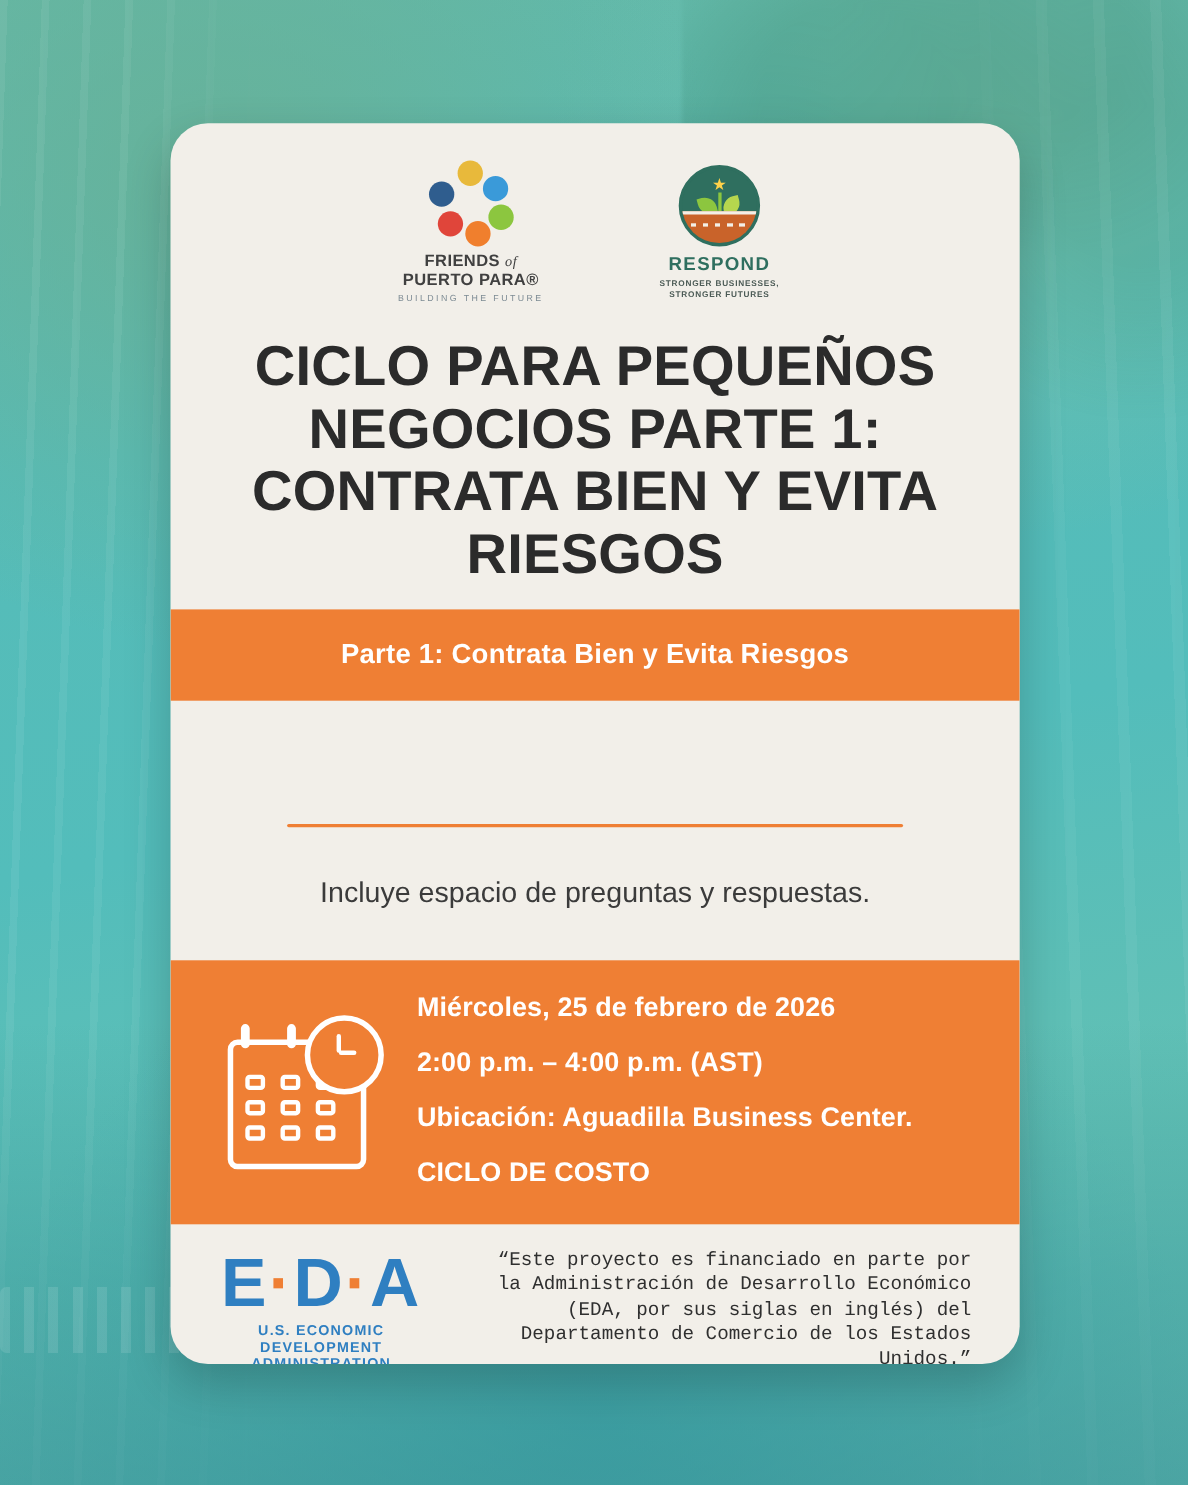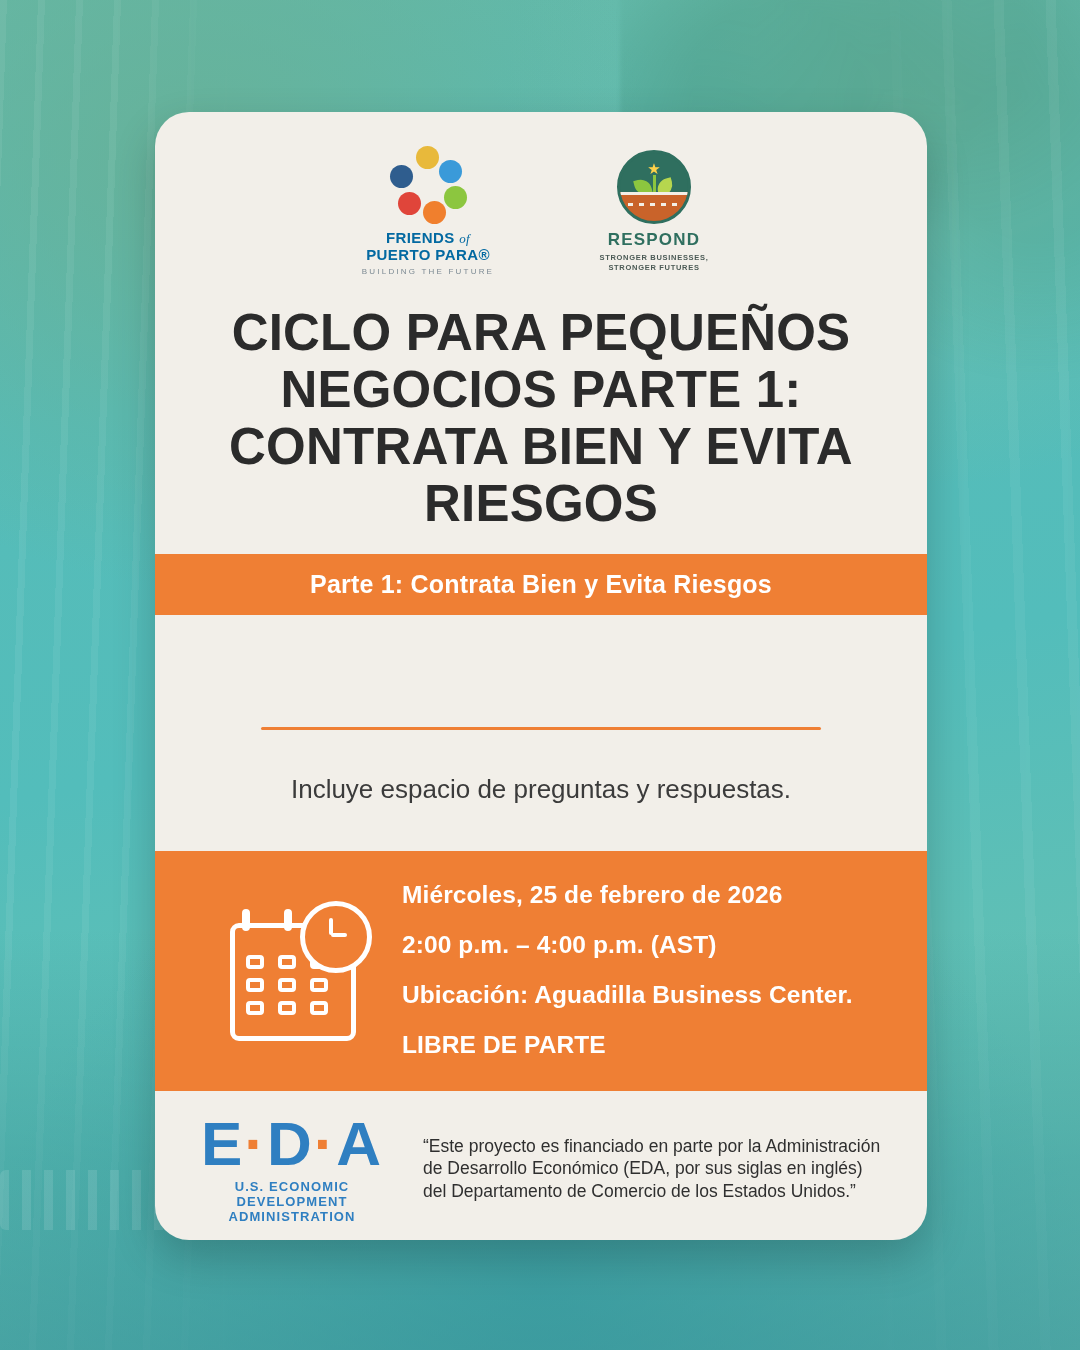--- a/index.html
+++ b/index.html
@@ -121,21 +121,21 @@
   .fpr-mark span:nth-child(2){ left:50px; top:14px;background:#3a9ad9; }
   .fpr-mark span:nth-child(3){ left:55px; top:40px;background:#8cc63f; }
   .fpr-mark span:nth-child(4){ left:34px; top:55px;background:#f07f2d; }
   .fpr-mark span:nth-child(5){ left:9px;  top:46px;background:#e0453a; }
   .fpr-mark span:nth-child(6){ left:1px;  top:19px;background:#2f5d8e; }
   .fpr-mark span:nth-child(7){ left:28px; top:27px;background:#f2efe9; width:22px; height:22px; }
   .fpr-name {
     font-size: 15px;
     font-weight: 700;
     letter-spacing: .4px;
-    color: #0369a1;
+    color: #404040;
     line-height: 1.12;
   }
   .fpr-name em {
     font-family: "Liberation Serif", serif;
     font-style: italic;
     font-weight: 400;
     font-size: 13px;
   }
   .fpr-tag {
     font-size: 8px;
@@ -202,21 +202,21 @@
   }
 
   
   .subtitle-bar {
     background: #ef7f34;
     color: #ffffff;
     text-align: center;
     font-size: 25px;
     font-weight: 700;
     letter-spacing: .2px;
-    padding: 16px 10px;
+    padding: 27px 10px;
   }
 
   
   .body-area {
     padding: 46px 46px 10px;
     flex: 0 0 auto;
   }
   .lede {
     font-size: 30px;
     line-height: 1.30;
@@ -238,21 +238,21 @@
     padding-bottom: 36px;
   }
 
   
   .details {
     background: #ef7f34;
     color: #ffffff;
     display: flex;
     align-items: center;
     gap: 26px;
-    padding: 30px 40px 32px 69px;
+    padding: 30px 40px 32px 46px;
   }
   .cal-icon {
     flex: 0 0 auto;
     width: 152px;
     height: 138px;
     position: relative;
   }
   .cal-body {
     position: absolute;
     left: 6px; top: 22px;
@@ -338,24 +338,25 @@
   .eda-word .dot { color: #ef7f34; }
   .eda-sub {
     margin-top: 4px;
     font-size: 13px;
     letter-spacing: 1.1px;
     color: #2f7fc1;
     font-weight: 700;
   }
   .disclaimer {
     flex: 1 1 auto;
-    font-family: Liberation Sans, sans-serif;
+    font-family: Liberation Mono, monospace;
     font-size: 17.5px;
     line-height: 1.28;
     color: #2f2f2f;
+    text-align: right;
   }
 </style>
 </head>
 <body>
 
 <div class="stage">
   <div class="bg-photo"></div>
   <div class="bg-foliage"></div>
   <div class="bg-bands"></div>
   <div class="bg-bands-right"></div>
@@ -429,21 +430,21 @@
             <i></i>
             <i></i>
             <i></i>
           </div>
         <div class="cal-clock"></div>
       </div>
       <div class="details-text">
         <p>Miércoles, 25 de febrero de 2026</p>
         <p>2:00 p.m. – 4:00 p.m. (AST)</p>
         <p>Ubicación: Aguadilla Business Center.</p>
-        <p>LIBRE DE PARTE</p>
+        <p>CICLO DE COSTO</p>
       </div>
     </div>
 
     <div class="footer">
       <div class="eda-logo">
         <div class="eda-word"><span>E</span><span class="dot">·</span><span>D</span><span class="dot">·</span><span>A</span></div>
         <div class="eda-sub">U.S. ECONOMIC DEVELOPMENT ADMINISTRATION</div>
       </div>
       <div class="disclaimer">“Este proyecto es financiado en parte por la Administración de Desarrollo Económico (EDA, por sus siglas en inglés) del Departamento de Comercio de los Estados Unidos.”</div>
     </div>

